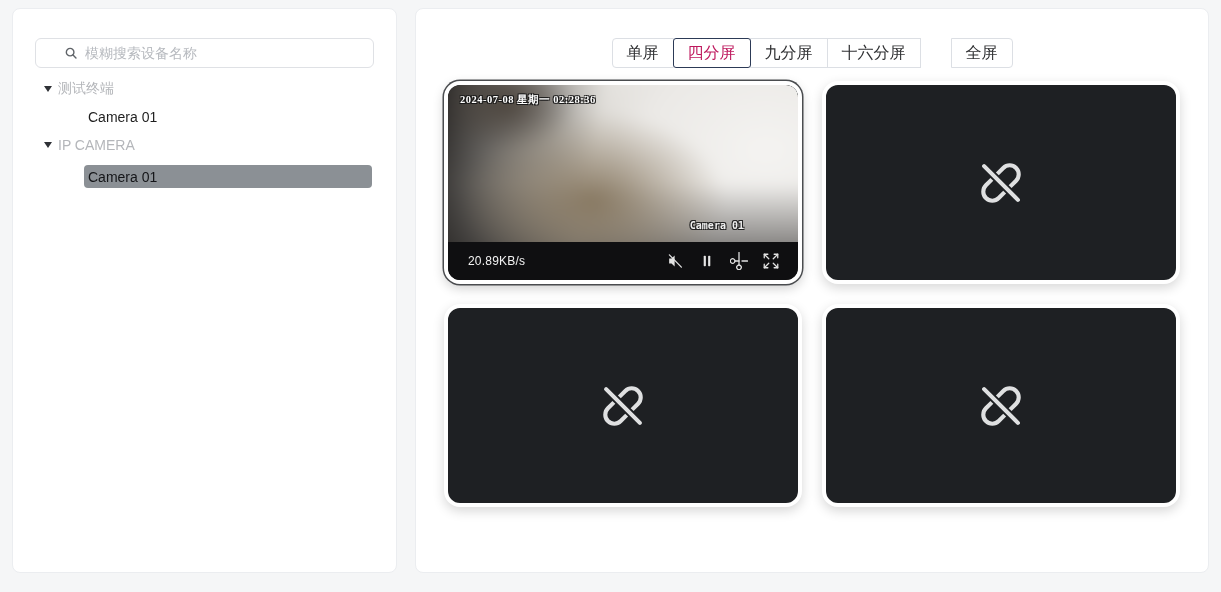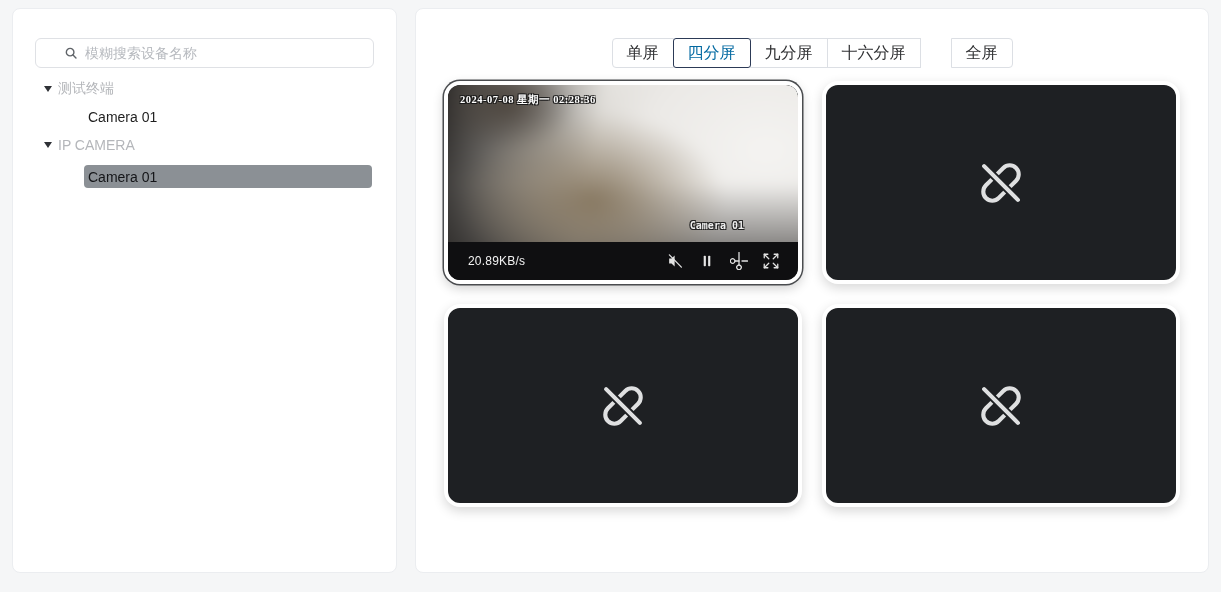--- a/index.html
+++ b/index.html
@@ -92,21 +92,21 @@
     align-items:center;
     cursor:pointer;
     position:relative;
     font-family:inherit;
   }
   .tab:first-child { border-radius:4px 0 0 4px; margin-left:0; }
   .tab:last-child  { border-radius:0 4px 4px 0;margin-left:30px; }
   .tab.active {
     border:1px solid #2c3a56;
     border-radius:3px;
-    color:#0369a1;
+    color:#be185d;
     z-index:2;
   }
 
   
   .grid {
     margin:13px 28px 0 28px;
     display:grid;
     grid-template-columns:1fr 1fr;
     grid-auto-rows:203px;
     gap:20px 20px;

